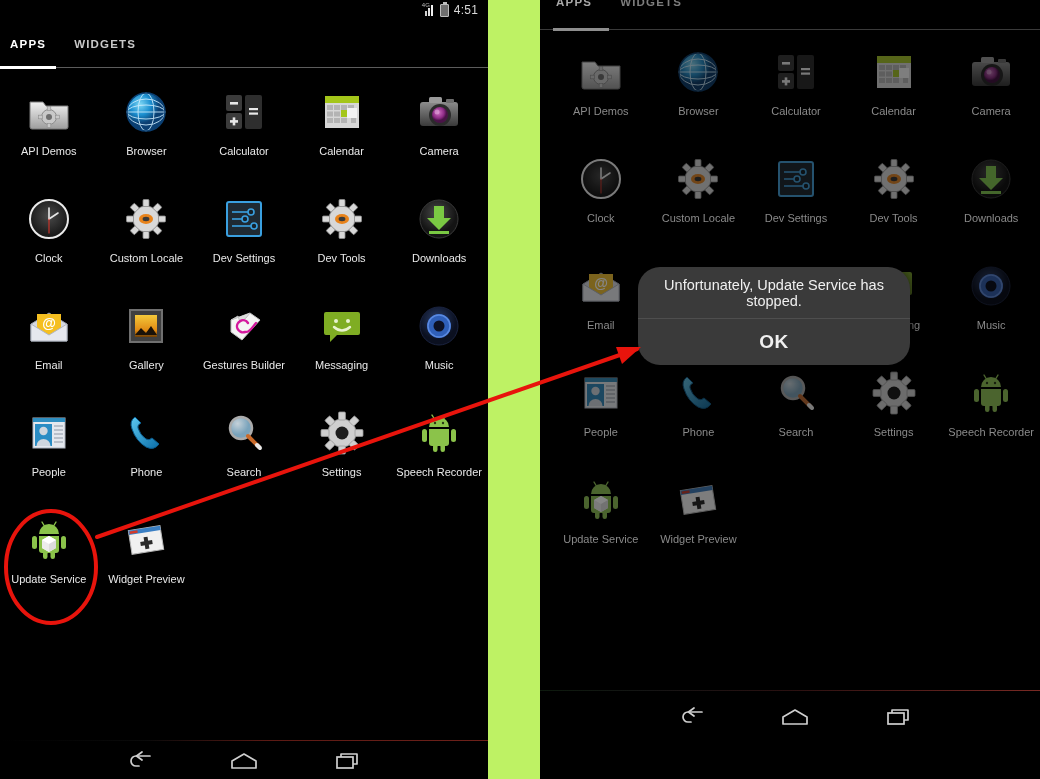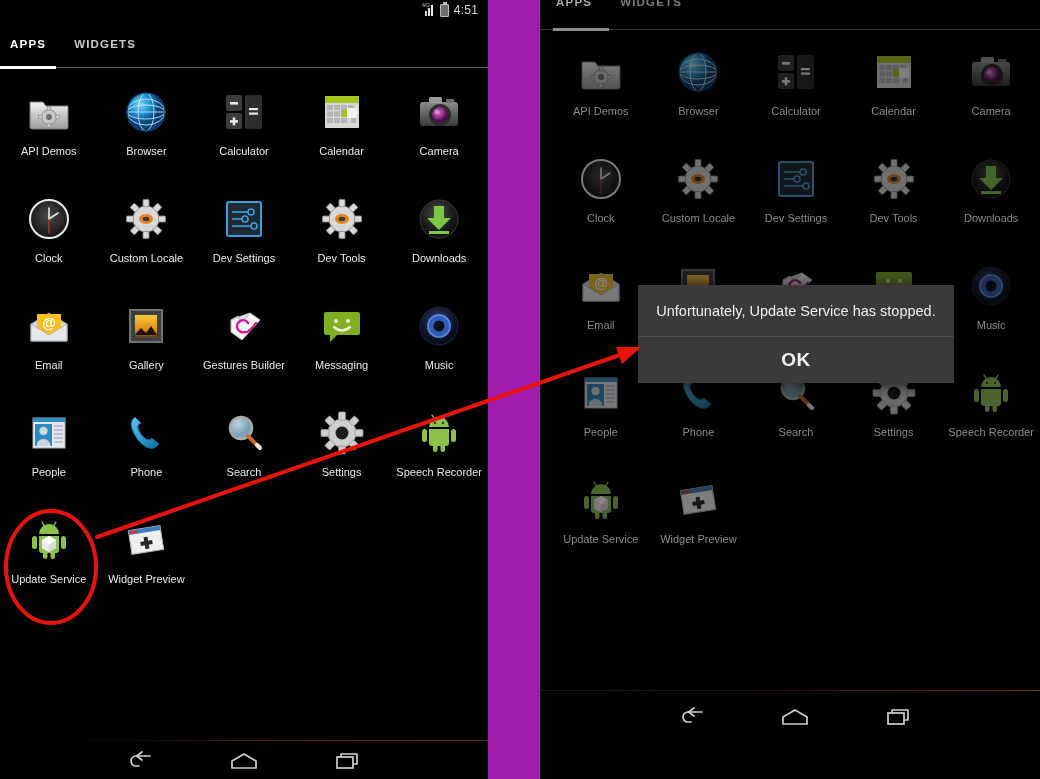--- a/index.html
+++ b/index.html
@@ -2,21 +2,21 @@
 <html><head>
 <meta charset="utf-8">
 <style>
   * { box-sizing: border-box; margin: 0; padding: 0; }
   html, body {
     width: 1040px; height: 779px;
     background: #000;
     font-family: "Liberation Sans", sans-serif;
     overflow: hidden;
   }
-  #root { position: relative; width: 1040px; height: 779px; background: #a21caf; }
+  #root { position: relative; width: 1040px; height: 779px; background: #bef264; }
 
   
   .panel { position: absolute; background: #000; overflow: hidden; }
 
   
   .statusbar {
     position: absolute; top: 0; left: 0; right: 0; height: 20px;
     display: flex; align-items: center; justify-content: flex-end;
     padding-right: 10px; gap: 5px;
   }
@@ -906,21 +906,21 @@
       </div>
       <div class="nav-btn" style="position:absolute; left:334px; top:10px; width:50px; height:34px;">
         <svg class="nav-svg" width="26" height="20" viewBox="0 0 26 20">
           <rect x="2" y="6" width="16" height="11" fill="none" stroke="#cfcfcf" stroke-width="1.7"></rect>
           <path d="M6 6 L6 3 L22 3 L22 13 L18 13" fill="none" stroke="#cfcfcf" stroke-width="1.7" stroke-linejoin="round"></path>
         </svg>
       </div>
     </div>
   </div>
 
-  <div class="dialog" style="left:638px; top:285px; width:316px; height:98px;">
+  <div class="dialog" style="left:638px; top:267px; width:272px; height:98px;border-radius:22px;">
     <div class="dialog-msg">Unfortunately, Update Service has stopped.</div>
     <div class="dialog-div"></div>
     <div class="dialog-btn">OK</div>
   </div>
 
   <svg class="annot" viewBox="0 0 1040 779">
     <ellipse cx="51" cy="567" rx="45" ry="56" fill="none" stroke="#e8140c" stroke-width="4"></ellipse>
     <line x1="97" y1="537" x2="637" y2="349" stroke="#e8140c" stroke-width="4" stroke-linecap="round"></line>
     <polygon points="641,347 616,347 622,364" fill="#e8140c"></polygon>
   </svg>

